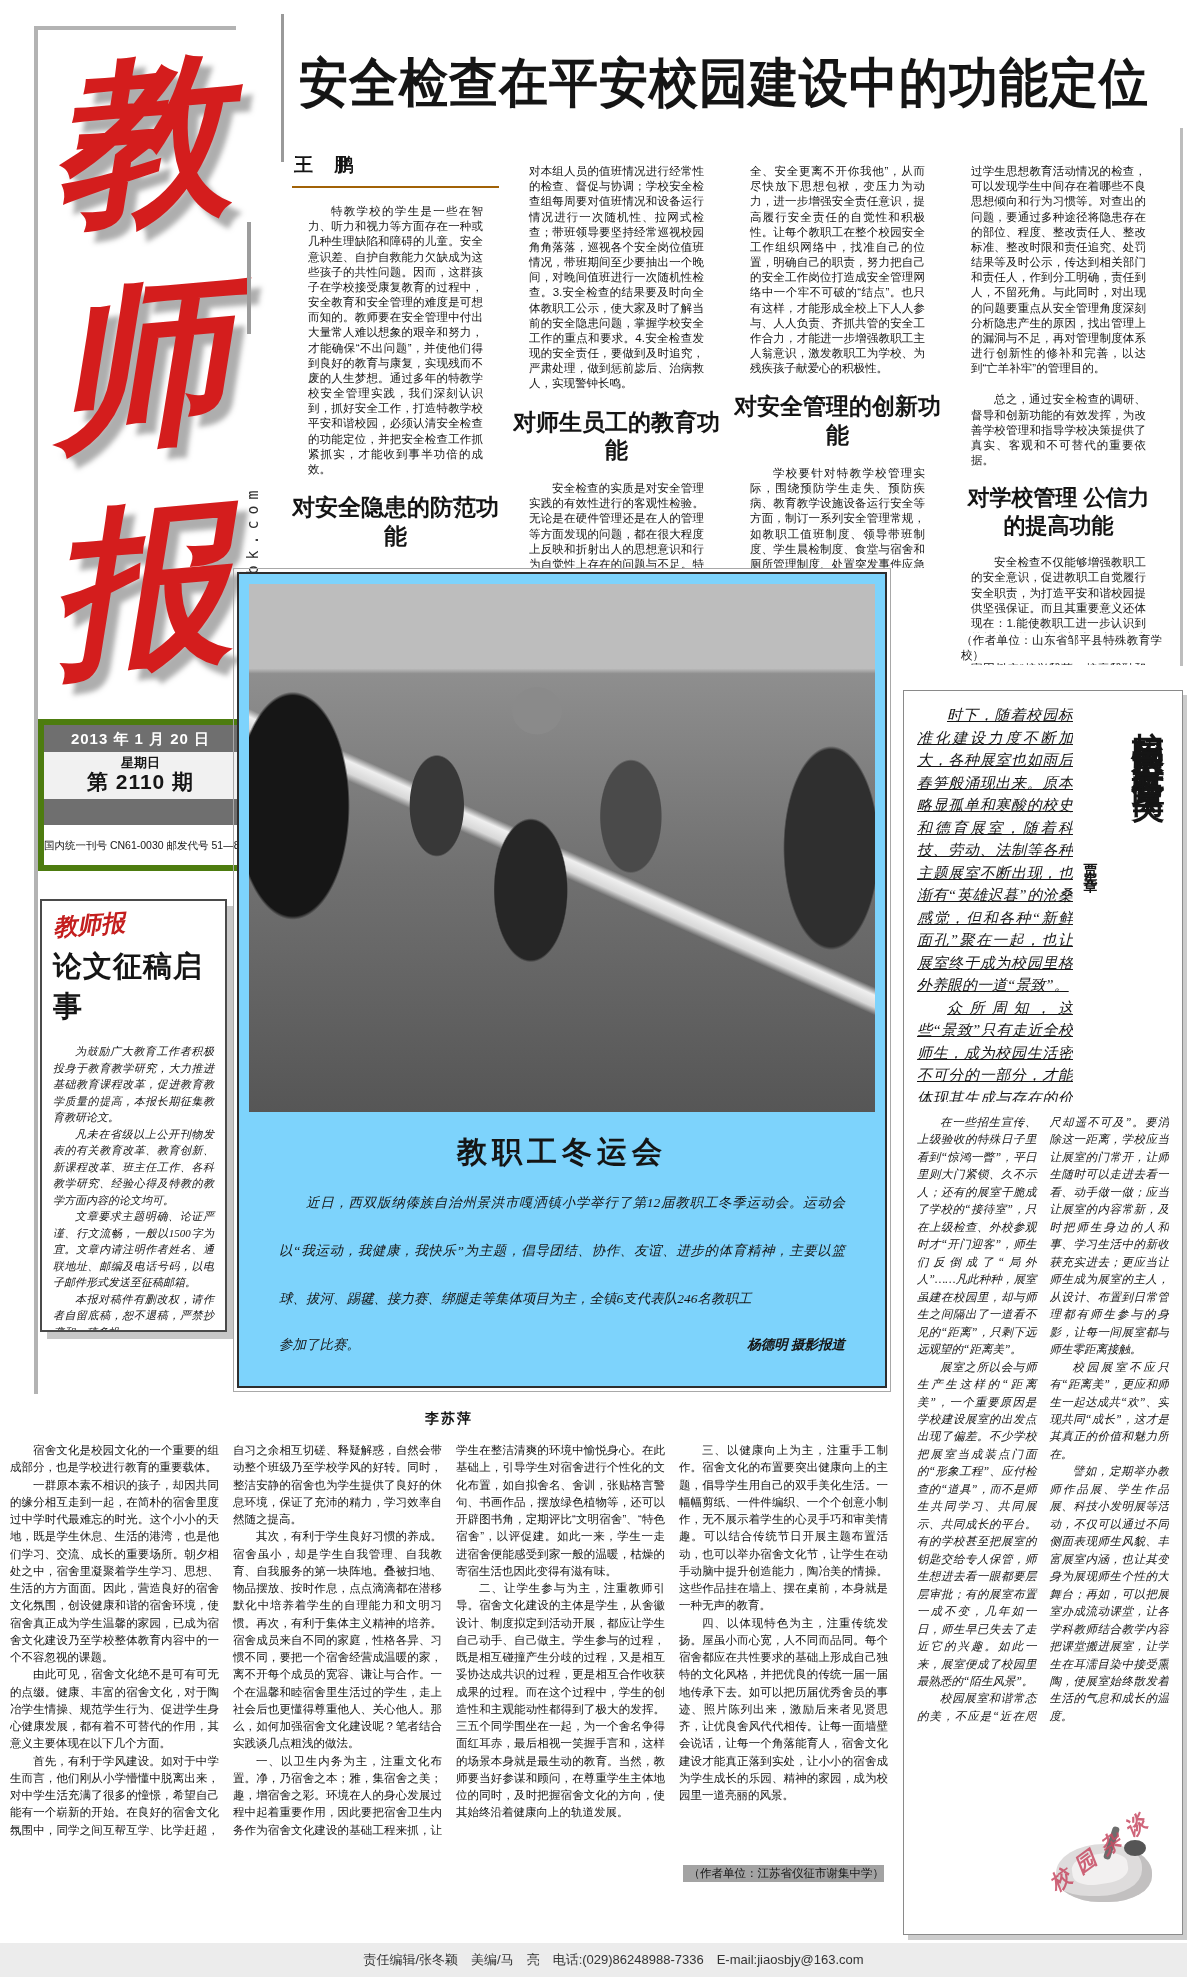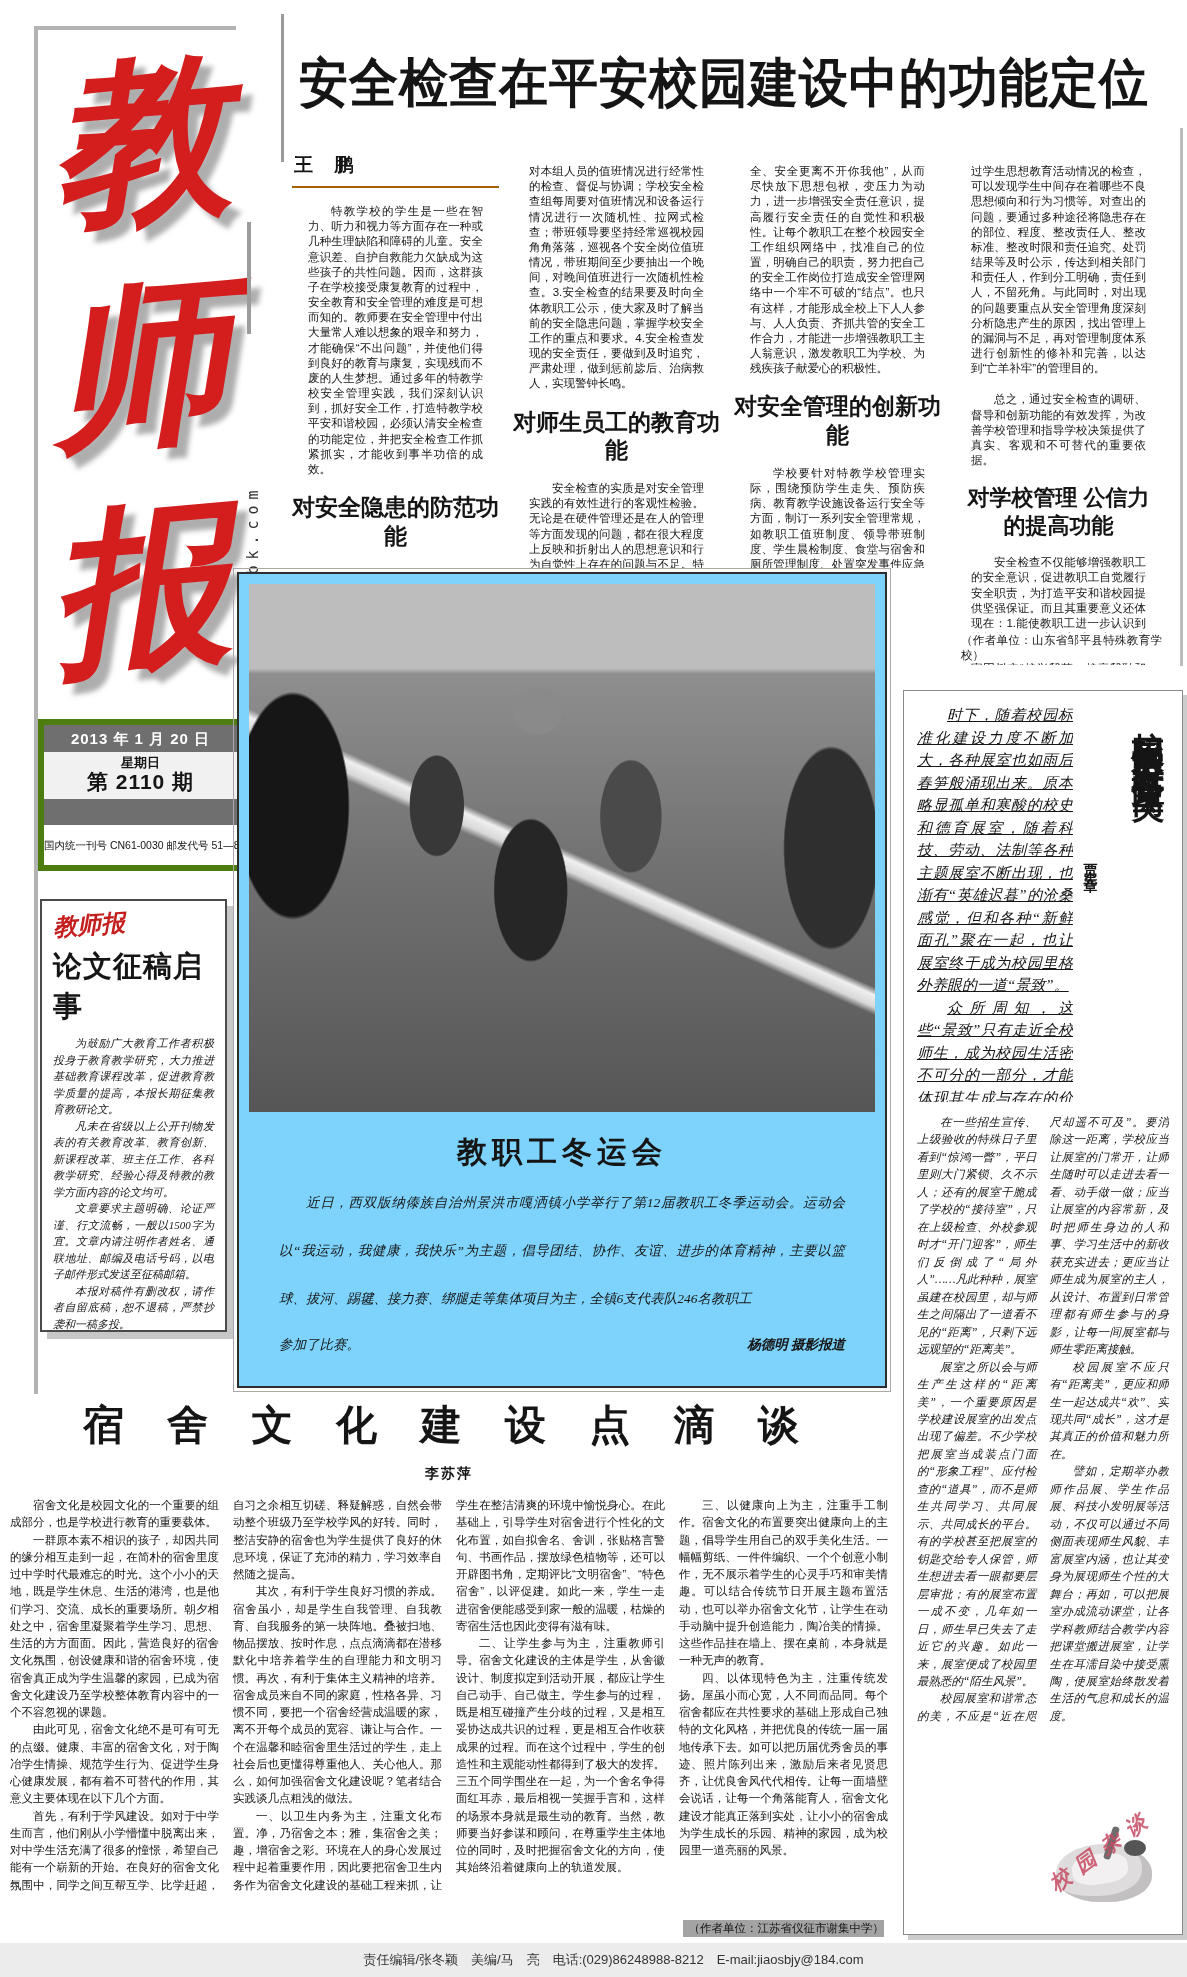--- a/index.html
+++ b/index.html
@@ -29,21 +29,21 @@
   .date-bar2{background:#6f6f6f;height:26px;}
   .pub-codes{background:#fff;font-size:10.5px;white-space:nowrap;overflow:hidden;
              text-align:center;height:40px;line-height:40px;}
 
   .notice-box{position:absolute;left:40px;top:899px;width:187px;height:433px;
               border:2px solid #4a4a4a;box-shadow:7px 7px 0 #c7c7c7;background:#fff;
               padding:8px 11px;box-sizing:border-box;overflow:hidden;}
   .notice-logo{font-family:"DejaVu Serif",serif;font-style:italic;font-weight:bold;
                font-size:24px;color:#c41e1e;transform:rotate(-4deg);display:inline-block;}
   .notice-title{font-family:"Liberation Serif",serif;font-size:29px;font-weight:bold;
-                letter-spacing:1px;margin:6px 0 8px;}
+                letter-spacing:1px;margin:6px 0 16px;}
   .notice-body p{margin:0;font-family:"Liberation Serif",serif;font-style:italic;
                  font-size:11px;line-height:1.5;text-indent:2em;text-align:justify;}
 
   
   .headline-rule{position:absolute;left:281px;top:14px;width:3px;height:148px;background:#9a9a9a;}
   .right-rule{position:absolute;left:1180px;top:128px;width:3px;height:538px;background:#bdbdbd;}
   .main-headline{position:absolute;left:299px;top:48px;width:872px;font-size:49px;font-weight:900;
                  letter-spacing:1px;transform:scaleY(1.08);transform-origin:left top;white-space:nowrap;}
   .main-cols{position:absolute;left:292px;top:148px;width:870px;height:517px;display:flex;gap:14px;
              align-items:flex-start;}
@@ -218,25 +218,24 @@
     <div class="stamp">
       <div class="book"></div>
       <div class="page2"></div>
       <div class="pen"></div>
       <div class="blob"></div>
       <div class="stamp-text">校园杂谈</div>
     </div>
   </div>
 
   <div class="dorm">
-    <div class="dorm-headline">宿 舍 文 化 建 设 点 滴 谈</div>
     <div class="dorm-author">李苏萍</div>
     <div class="dorm-cols">
       <span><p>宿舍文化是校园文化的一个重要的组成部分，也是学校进行教育的重要载体。</p><p>一群原本素不相识的孩子，却因共同的缘分相互走到一起，在简朴的宿舍里度过中学时代最难忘的时光。这个小小的天地，既是学生休息、生活的港湾，也是他们学习、交流、成长的重要场所。朝夕相处之中，宿舍里凝聚着学生学习、思想、生活的方方面面。因此，营造良好的宿舍文化氛围，创设健康和谐的宿舍环境，使宿舍真正成为学生温馨的家园，已成为宿舍文化建设乃至学校整体教育内容中的一个不容忽视的课题。</p><p>由此可见，宿舍文化绝不是可有可无的点缀。健康、丰富的宿舍文化，对于陶冶学生情操、规范学生行为、促进学生身心健康发展，都有着不可替代的作用，其意义主要体现在以下几个方面。</p><p>首先，有利于学风建设。如对于中学生而言，他们刚从小学懵懂中脱离出来，对中学生活充满了很多的憧憬，希望自己能有一个崭新的开始。在良好的宿舍文化氛围中，同学之间互帮互学、比学赶超，自习之余相互切磋、释疑解惑，自然会带动整个班级乃至学校学风的好转。同时，整洁安静的宿舍也为学生提供了良好的休息环境，保证了充沛的精力，学习效率自然随之提高。</p><p>其次，有利于学生良好习惯的养成。宿舍虽小，却是学生自我管理、自我教育、自我服务的第一块阵地。叠被扫地、物品摆放、按时作息，点点滴滴都在潜移默化中培养着学生的自理能力和文明习惯。再次，有利于集体主义精神的培养。宿舍成员来自不同的家庭，性格各异、习惯不同，要把一个宿舍经营成温暖的家，离不开每个成员的宽容、谦让与合作。一个在温馨和睦宿舍里生活过的学生，走上社会后也更懂得尊重他人、关心他人。那么，如何加强宿舍文化建设呢？笔者结合实践谈几点粗浅的做法。</p><p>一、以卫生内务为主，注重文化布置。净，乃宿舍之本；雅，集宿舍之美；趣，增宿舍之彩。环境在人的身心发展过程中起着重要作用，因此要把宿舍卫生内务作为宿舍文化建设的基础工程来抓，让学生在整洁清爽的环境中愉悦身心。在此基础上，引导学生对宿舍进行个性化的文化布置，如自拟舍名、舍训，张贴格言警句、书画作品，摆放绿色植物等，还可以开辟图书角，定期评比“文明宿舍”、“特色宿舍”，以评促建。如此一来，学生一走进宿舍便能感受到家一般的温暖，枯燥的寄宿生活也因此变得有滋有味。</p><p>二、让学生参与为主，注重教师引导。宿舍文化建设的主体是学生，从舍徽设计、制度拟定到活动开展，都应让学生自己动手、自己做主。学生参与的过程，既是相互碰撞产生分歧的过程，又是相互妥协达成共识的过程，更是相互合作收获成果的过程。而在这个过程中，学生的创造性和主观能动性都得到了极大的发挥。三五个同学围坐在一起，为一个舍名争得面红耳赤，最后相视一笑握手言和，这样的场景本身就是最生动的教育。当然，教师要当好参谋和顾问，在尊重学生主体地位的同时，及时把握宿舍文化的方向，使其始终沿着健康向上的轨道发展。</p><p>三、以健康向上为主，注重手工制作。宿舍文化的布置要突出健康向上的主题，倡导学生用自己的双手美化生活。一幅幅剪纸、一件件编织、一个个创意小制作，无不展示着学生的心灵手巧和审美情趣。可以结合传统节日开展主题布置活动，也可以举办宿舍文化节，让学生在动手动脑中提升创造能力，陶冶美的情操。这些作品挂在墙上、摆在桌前，本身就是一种无声的教育。</p><p>四、以体现特色为主，注重传统发扬。屋虽小而心宽，人不同而品同。每个宿舍都应在共性要求的基础上形成自己独特的文化风格，并把优良的传统一届一届地传承下去。如可以把历届优秀舍员的事迹、照片陈列出来，激励后来者见贤思齐，让优良舍风代代相传。让每一面墙壁会说话，让每一个角落能育人，宿舍文化建设才能真正落到实处，让小小的宿舍成为学生成长的乐园、精神的家园，成为校园里一道亮丽的风景。</p></span>
       <div class="dorm-attrib">（作者单位：江苏省仪征市谢集中学）</div>
     </div>
   </div>
 
   <div class="footer-bar">
-    <div class="footer-text">责任编辑/张冬颖　美编/马　亮　电话:(029)86248988-8212　E-mail:jiaosbjy@184.com</div>
+    <div class="footer-text">责任编辑/张冬颖　美编/马　亮　电话:(029)86248988-7336　E-mail:jiaosbjy@163.com</div>
   </div>
 
 </div>
 
 </body></html>

